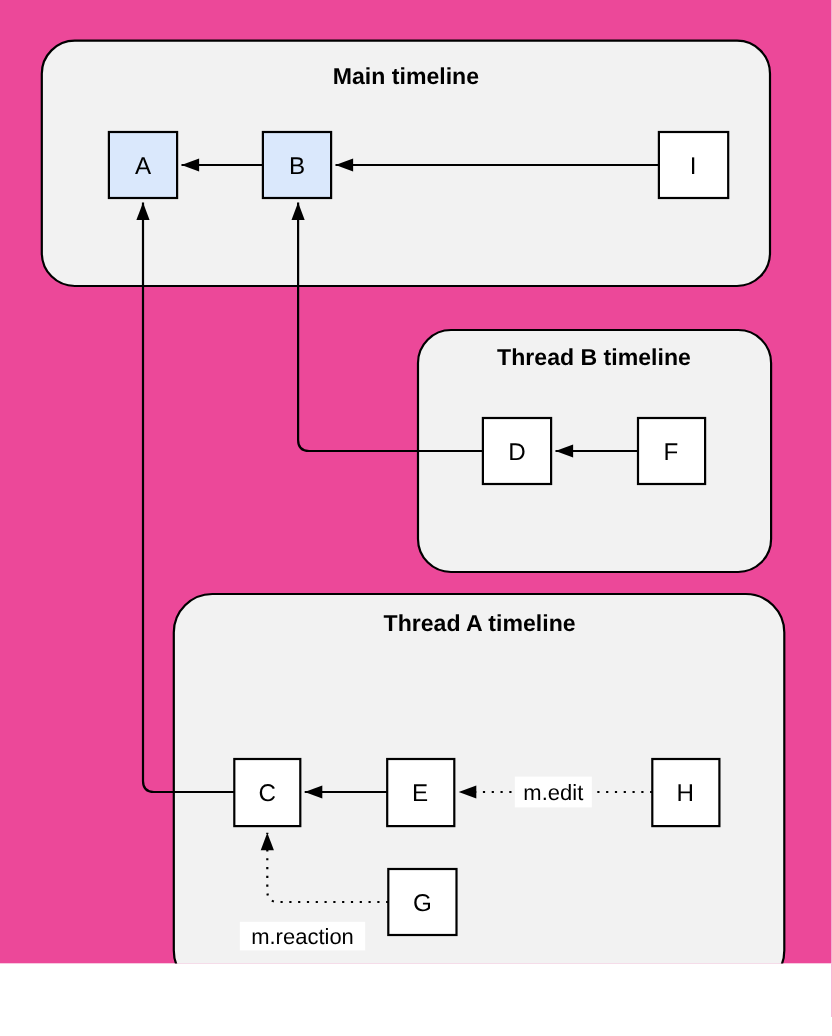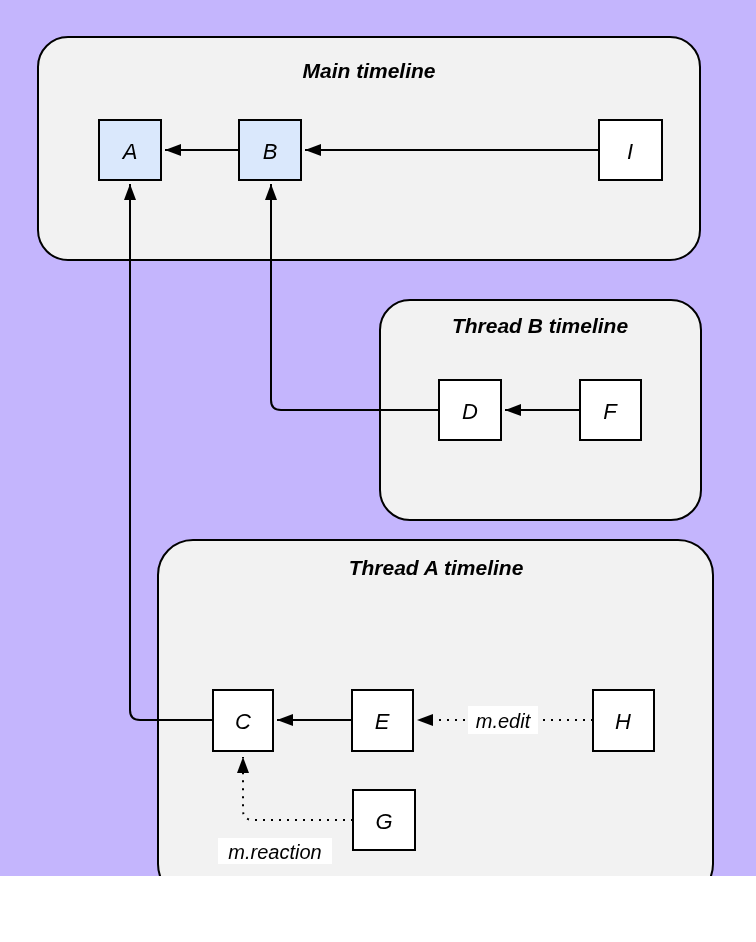--- a/index.html
+++ b/index.html
@@ -4,22 +4,21 @@
 <style>
   html, body {
     margin: 0;
     padding: 0;
     background: #ffffff;
   }
   .canvas {
     position: relative;
     width: 756px;
     height: 876px;
-    background: #c4b5fd;
-    font-style: italic;
+    background: #ec4899;
   }
   svg text {
     font-family: "Liberation Sans", sans-serif;
     fill: #000000;
   }
   .group-box {
     fill: var(--group-fill, #f2f2f2);
     stroke: var(--stroke, #000000);
     stroke-width: 2;
   }

